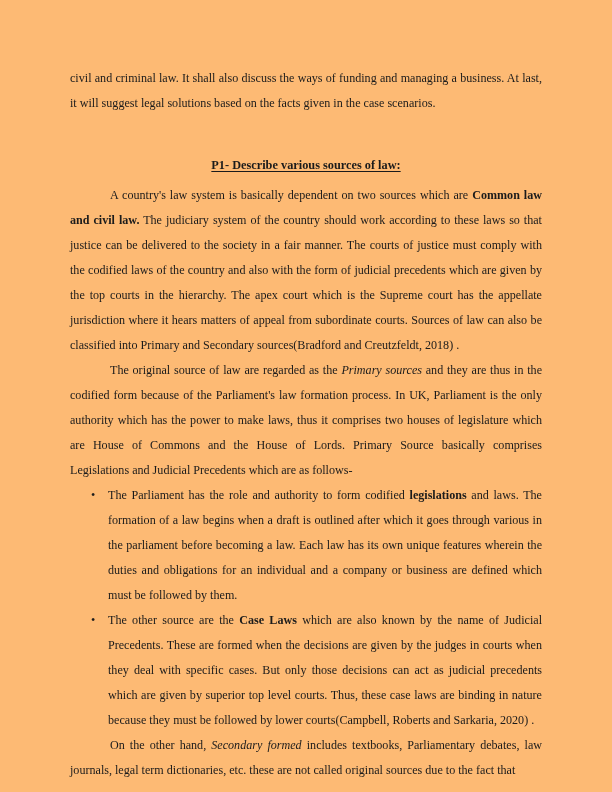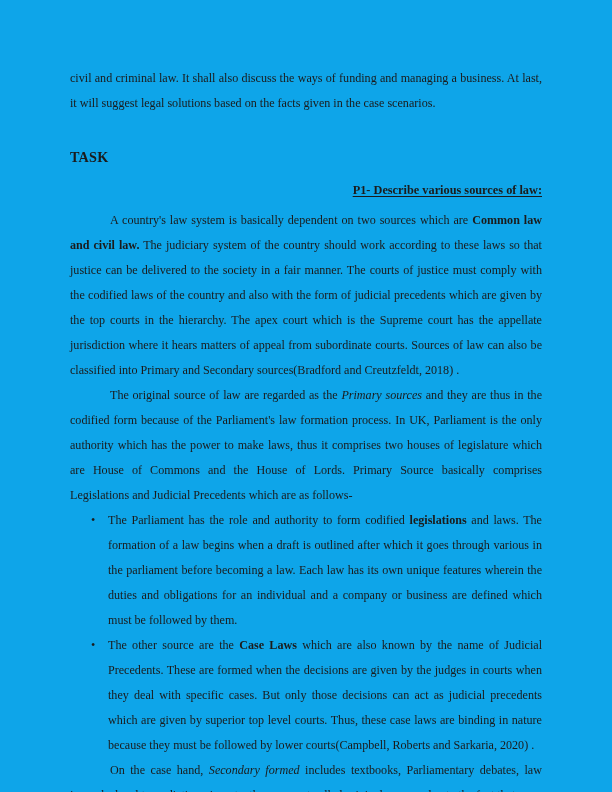--- a/index.html
+++ b/index.html
@@ -4,21 +4,21 @@
 <style>
   html, body {
     margin: 0;
     padding: 0;
     background: #ffffff;
   }
   .page {
     position: relative;
     width: 612px;
     height: 792px;
-    background: #0ea5e9;
+    background: #fdba74;
     font-family: "Liberation Serif", "DejaVu Serif", serif;
     color: #000000;
     overflow: hidden;
   }
   .content {
     position: absolute;
     left: 70px;
     top: 66px;
     width: 472px;
   }
@@ -40,21 +40,21 @@
     font-weight: bold;
     font-size: 14.2px;
     line-height: 25px;
     text-align: left;
     letter-spacing: 0.2px;
   }
   .subheading {
     font-weight: bold;
     font-size: 12.3px;
     line-height: 25px;
-    text-align: right;
+    text-align: center;
     text-decoration: underline;
     text-underline-offset: 2px;
   }
   .gap-large { height: 29px; }
   .gap-small { height: 8px; }
   .gap-tiny  { height: 5px; }
 
   ul.bullets {
     margin: 0;
     padding: 0;
@@ -78,21 +78,20 @@
 </head>
 <body>
 
 <div class="page">
   <div class="content">
 
     <p class="body-para cont">civil and criminal law. It shall also discuss the ways of funding and managing a business. At last, it will suggest legal solutions based on the facts given in the case scenarios.</p>
 
     <div class="gap-large"></div>
 
-    <div class="heading">TASK</div>
 
     <div class="gap-small"></div>
 
     <div class="subheading">P1- Describe various sources of law:</div>
 
     <div class="gap-tiny"></div>
 
     <p class="body-para">
       <span>A country's law system is basically dependent on two sources which are </span><b>Common law and civil law.</b><span> The judiciary system of the country should work according to these laws so that justice can be delivered to the society in a fair manner. The courts of justice must comply with the codified laws of the country and also with the form of judicial precedents which are given by the top courts in the hierarchy. The apex court which is the Supreme court has the appellate jurisdiction where it hears matters of appeal from subordinate courts. Sources of law can also be classified into Primary and Secondary sources</span><span>(Bradford and Creutzfeldt, 2018) .</span>
     </p>
@@ -104,17 +103,17 @@
     <ul class="bullets">
       <li>
         <span class="bullet-marker">•</span><span>The Parliament has the role and authority to form codified </span><b>legislations</b><span> and laws. The formation of a law begins when a draft is outlined after which it goes through various in the parliament before becoming a law. Each law has its own unique features wherein the duties and obligations for an individual and a company or business are defined which must be followed by them.</span>
       </li>
       <li>
         <span class="bullet-marker">•</span><span>The other source are the </span><b>Case Laws</b><span> which are also known by the name of Judicial Precedents. These are formed when the decisions are given by the judges in courts when they deal with specific cases. But only those decisions can act as judicial precedents which are given by superior top level courts. Thus, these case laws are binding in nature because they must be followed by lower courts</span><span>(Campbell, Roberts and Sarkaria, 2020) .</span>
       </li>
     </ul>
 
     <p class="body-para">
-      <span>On the case hand, </span><i class="bi">Secondary formed</i><span> includes textbooks, Parliamentary debates, law journals, legal term dictionaries, etc. these are not called original sources due to the fact that</span>
+      <span>On the other hand, </span><i class="bi">Secondary formed</i><span> includes textbooks, Parliamentary debates, law journals, legal term dictionaries, etc. these are not called original sources due to the fact that</span>
     </p>
 
   </div>
 </div>
 
 </body></html>

